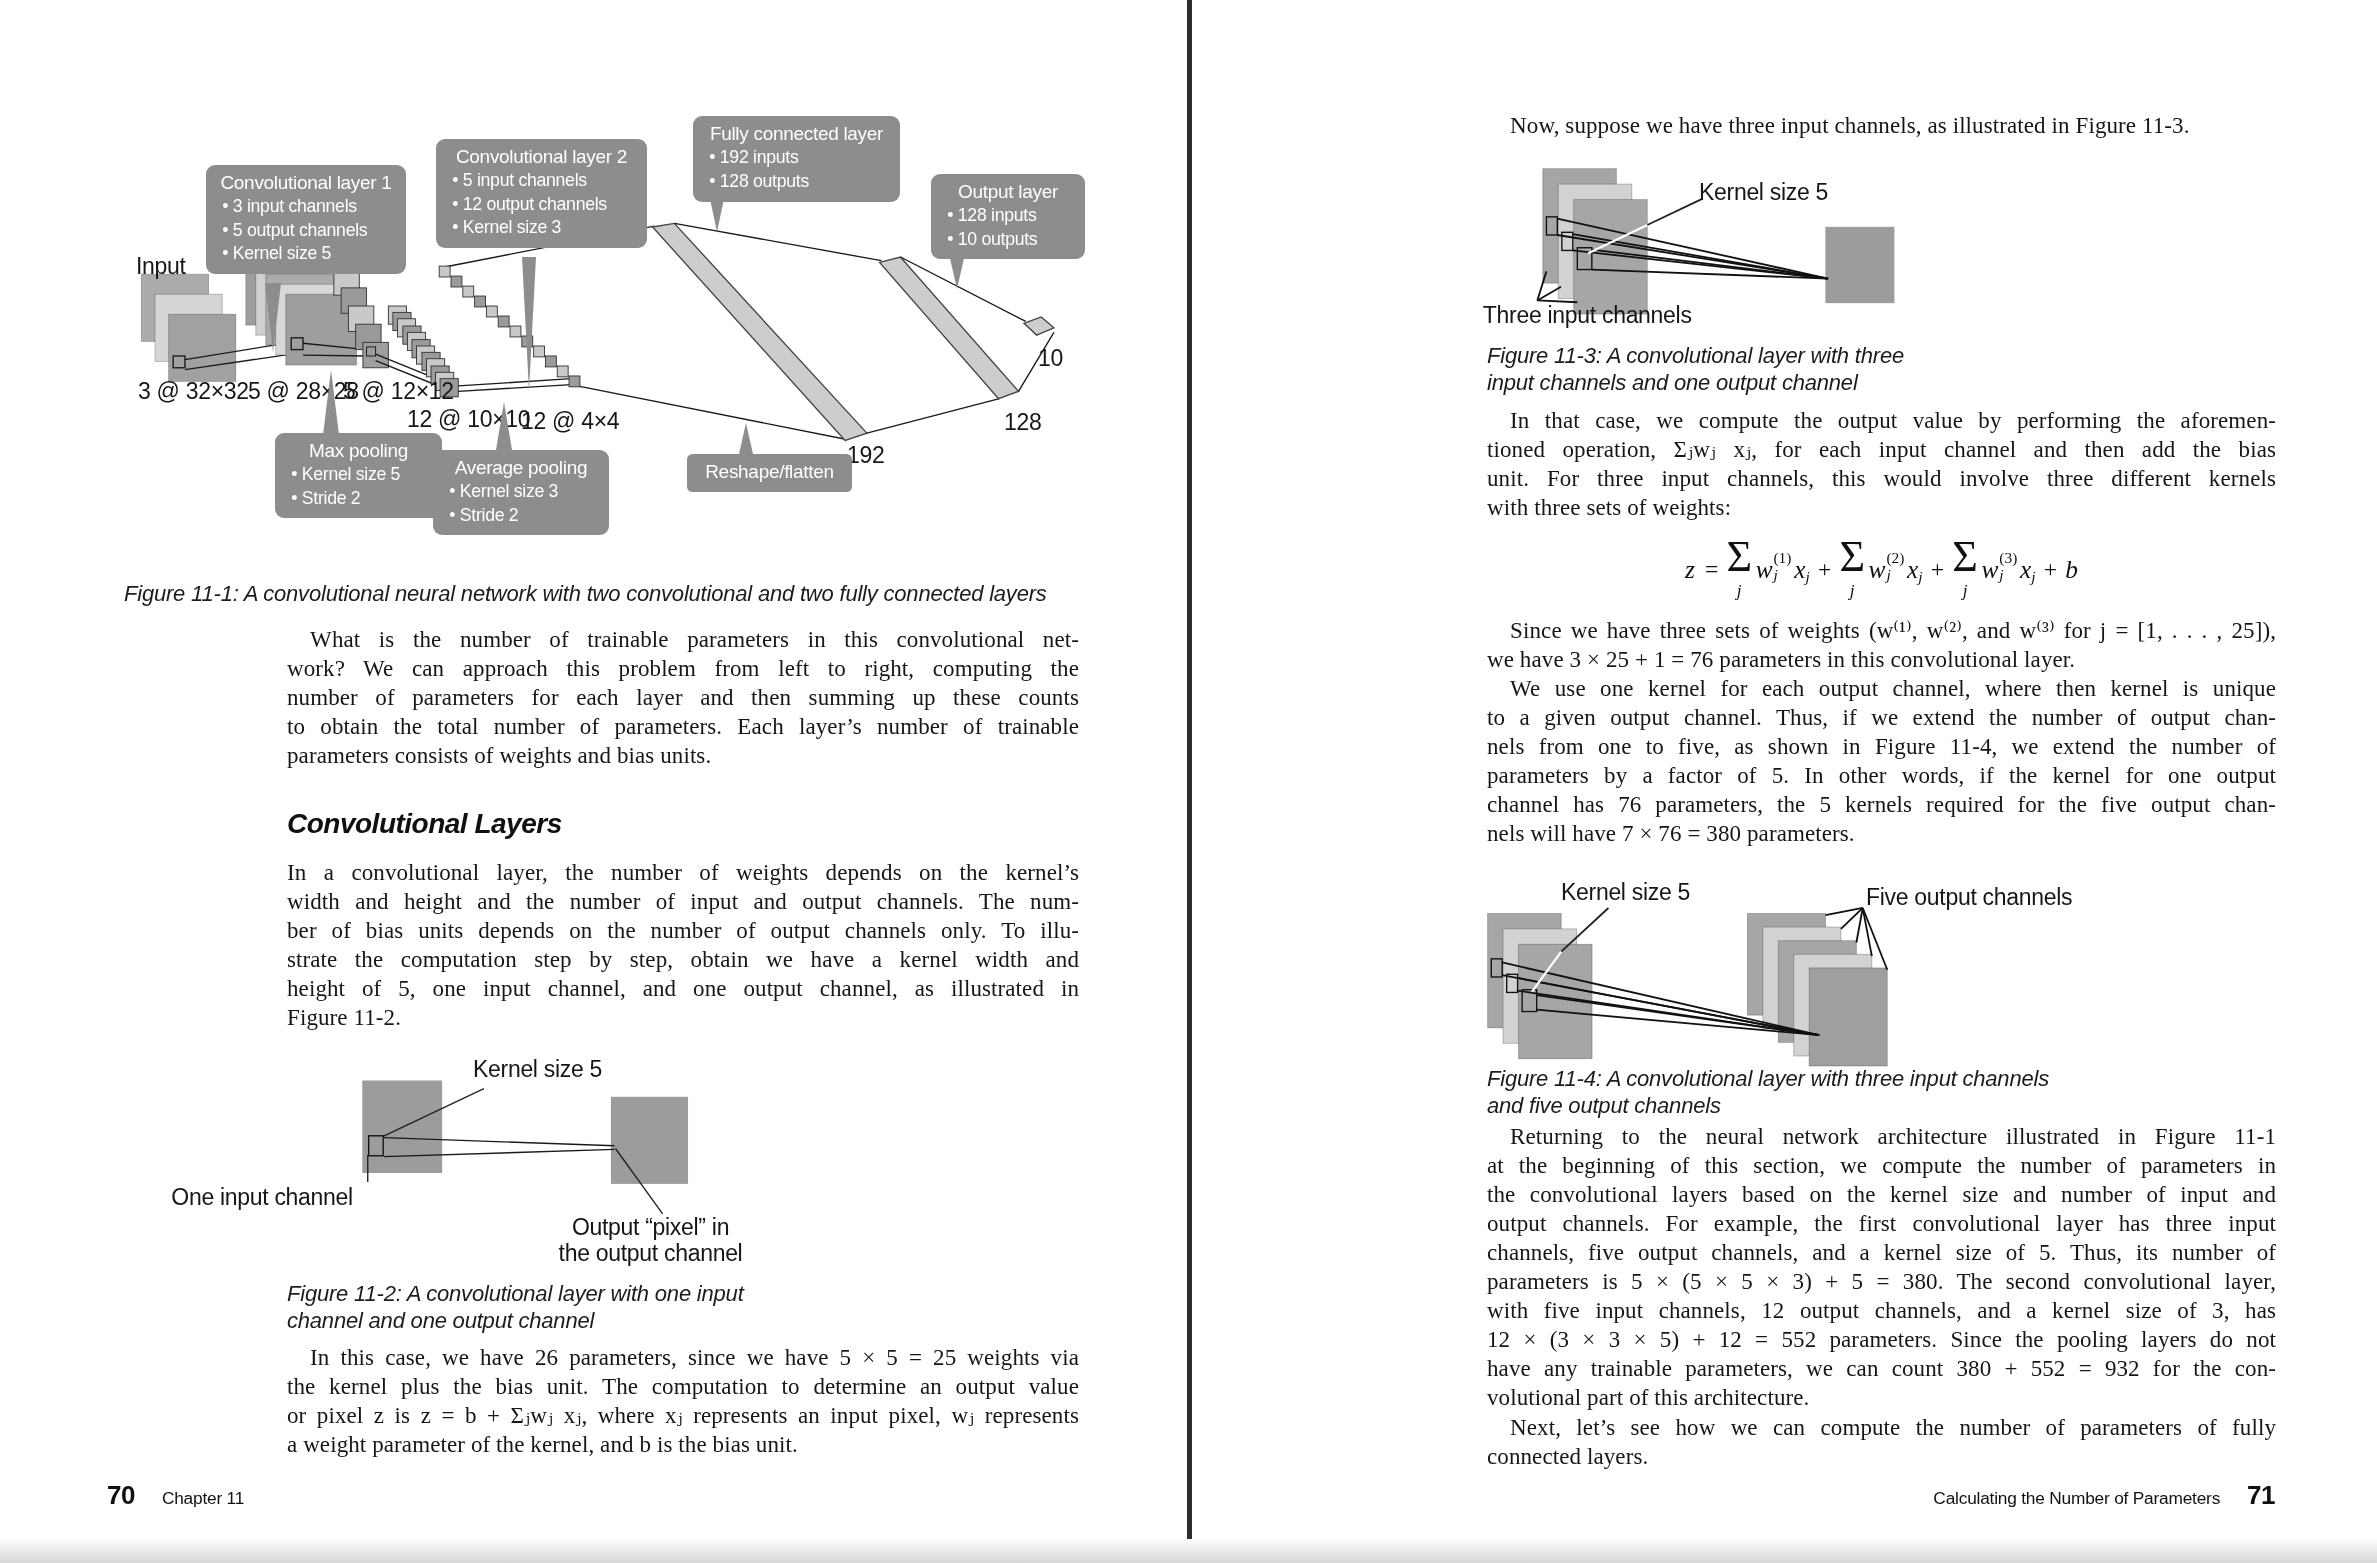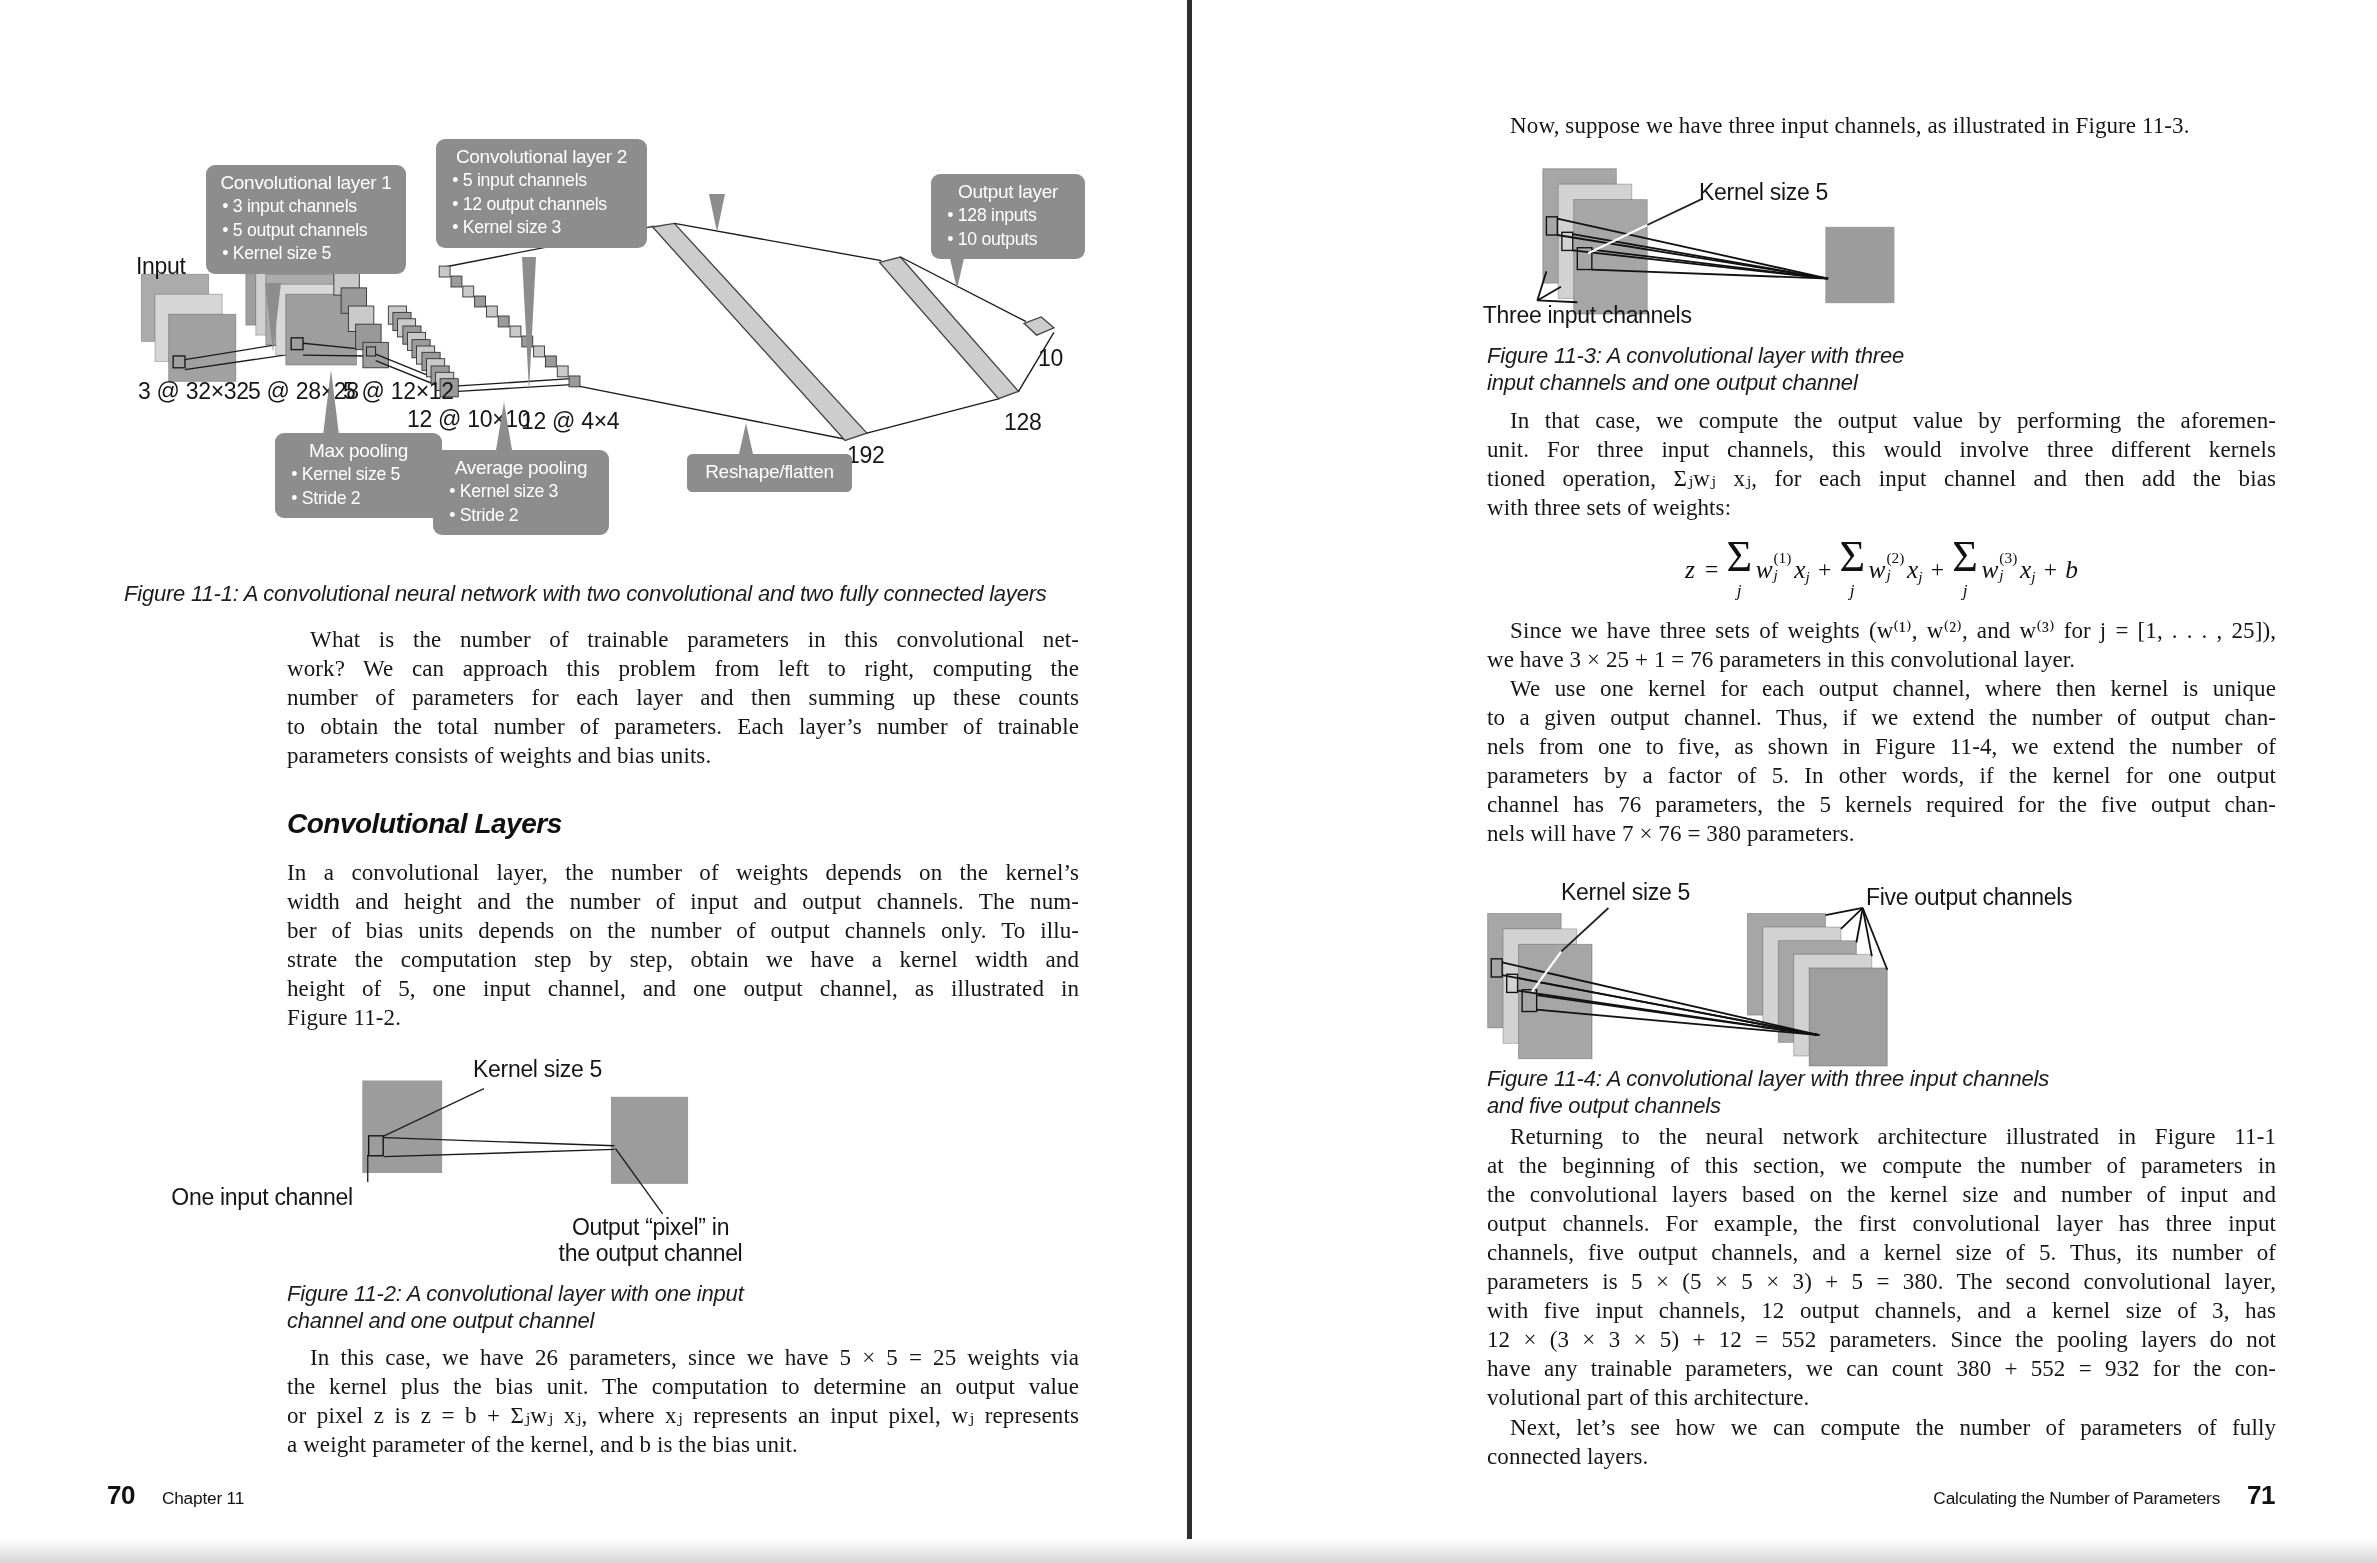--- a/index.html
+++ b/index.html
@@ -142,20 +142,25 @@
     <div class="tail" style="left:147px;top:174px;border-left:8.2px solid transparent;border-right:8.2px solid transparent;border-top:69px solid #8d8d8d;"></div>
 
     <div class="callout" style="left:318px;top:30px;width:193px;">
       <div class="callout-title">Convolutional layer 2</div>
       <div class="callout-bullets">• 5 input channels
 • 12 output channels
 • Kernel size 3</div>
     </div>
     <div class="tail" style="left:404px;top:148px;border-left:7.3px solid transparent;border-right:7.3px solid transparent;border-top:134px solid #8d8d8d;"></div>
 
+    <div class="callout" style="left:575px;top:7.3px;width:189px;">
+      <div class="callout-title">Fully connected layer</div>
+      <div class="callout-bullets">• 192 inputs
+• 128 outputs</div>
+    </div>
     <div class="tail" style="left:591px;top:85px;border-left:8.2px solid transparent;border-right:8.2px solid transparent;border-top:38px solid #8d8d8d;"></div>
 
     <div class="callout" style="left:813px;top:65px;width:136px;">
       <div class="callout-title">Output layer</div>
       <div class="callout-bullets">• 128 inputs
 • 10 outputs</div>
     </div>
     <div class="tail" style="left:831px;top:145px;border-left:8.2px solid transparent;border-right:8.2px solid transparent;border-top:35px solid #8d8d8d;"></div>
 
     <div class="tail" style="left:205px;top:261px;border-left:8.2px solid transparent;border-right:8.2px solid transparent;border-bottom:65px solid #8d8d8d;"></div>
@@ -274,22 +279,22 @@
     </svg>
     <div class="dlabel" style="left:218px;top:14.5px;">Kernel size 5</div>
     <div class="dlabel" style="left:1.8px;top:138px;">Three input channels</div>
   </div>
 
   <div class="caption" style="left:1487px;top:342px;width:509px;">Figure 11-3: A convolutional layer with three
 input channels and one output channel</div>
 
   <div class="para para-right" style="left:1487px;top:406px;">
       <div class="line"> In that case, we compute the output value by performing the aforemen-</div>
+      <div class="line">tioned operation, Σⱼwⱼ xⱼ, for each input channel and then add the bias</div>
       <div class="line">unit. For three input channels, this would involve three different kernels</div>
-      <div class="line">tioned operation, Σⱼwⱼ xⱼ, for each input channel and then add the bias</div>
       <div class="line line-last">with three sets of weights:</div>
     </div>
 
   <div class="formula" style="left:1487px;top:529px;width:789px;height:80px;">
     <div class="f-row">
       <span class="f-var">z</span>
       <span class="f-eq">=</span>
       <span class="f-term">
         <span class="f-sum">
             <span class="f-sigma">Σ</span>

